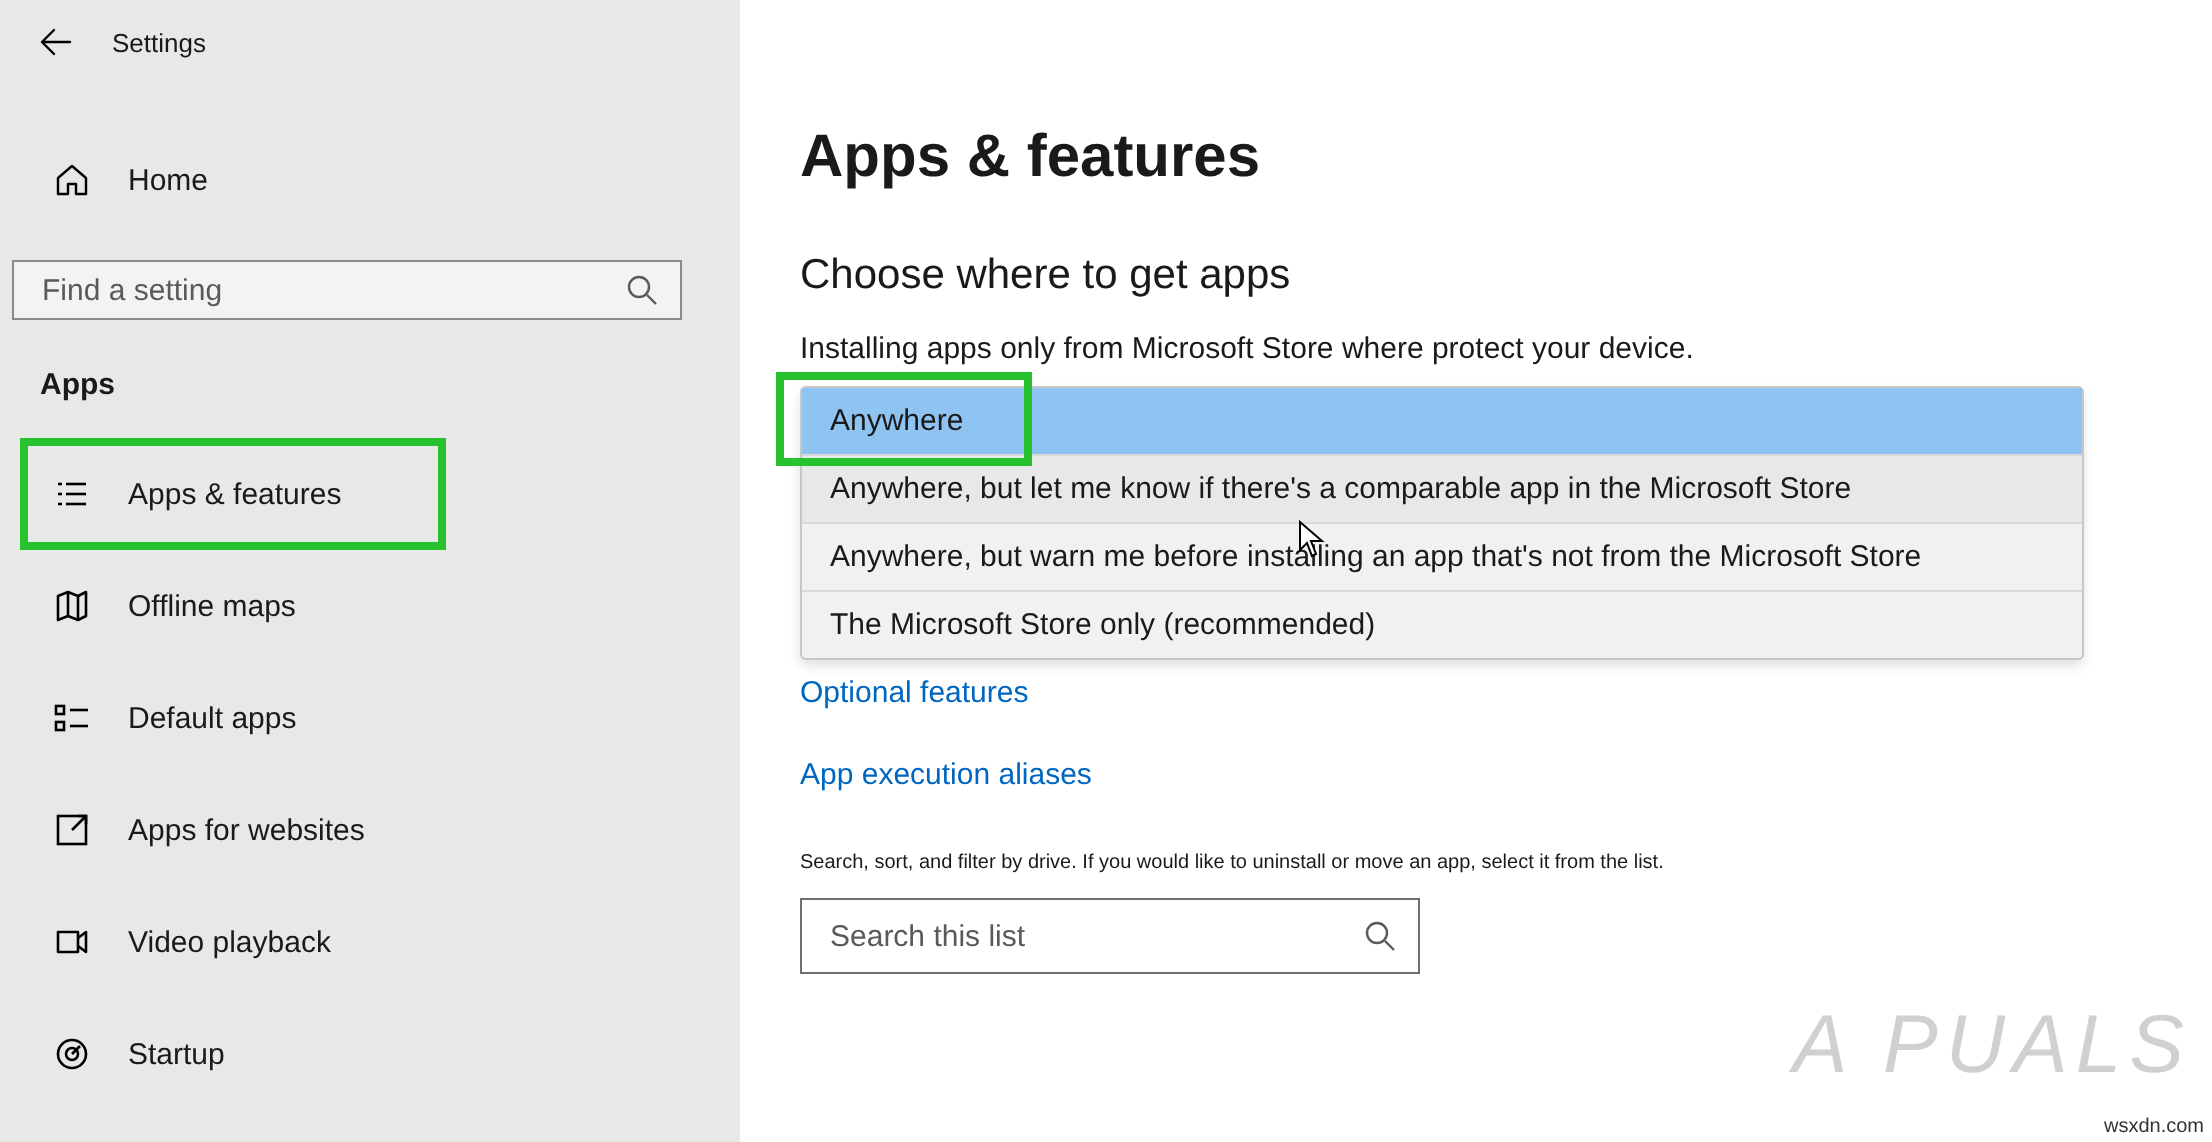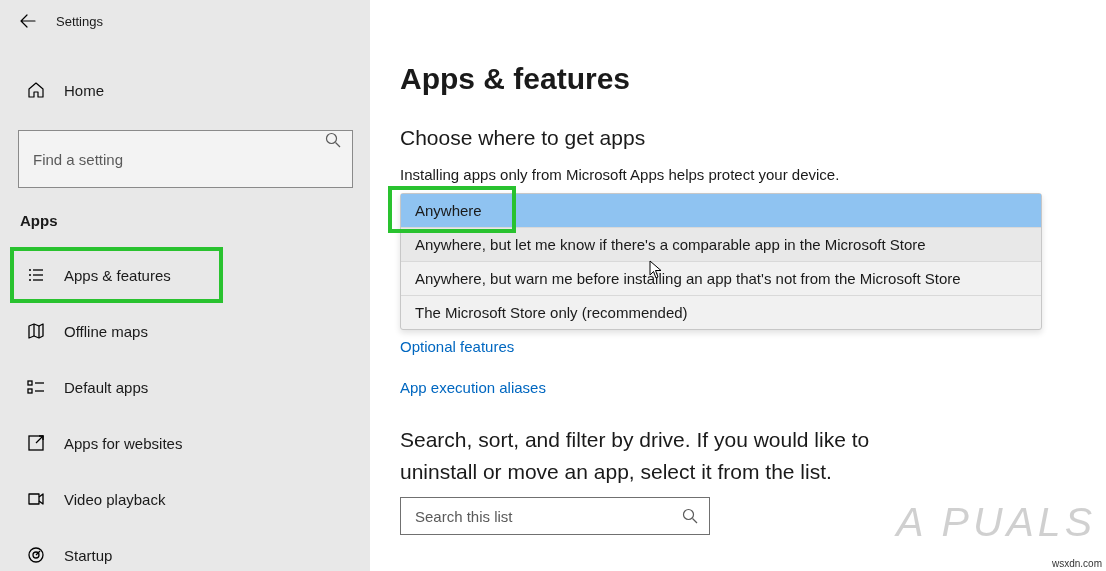--- a/index.html
+++ b/index.html
@@ -39,26 +39,27 @@
     display: flex;
     align-items: center;
     gap: 18px;
     padding: 0 0 0 26px;
     height: 48px;
     margin-top: 28px;
   }
   .home-row .icon, .nav-item .icon { width: 20px; height: 20px; display:inline-flex; align-items:center; justify-content:center;}
   .home-row span.label, .nav-item span.label { font-size: 15px; }
   .search-wrap {
-    margin: 16px 0 0 18px;
+    margin: 16px 0 0 6px;
     width: 335px;
-    height: 58px;
+    height: 30px;
     border: 1.5px solid #8a8a8a;
     background: #f3f3f3;
     display: flex;
+    align-items: center;
     padding: 0 10px 0 12px;
     box-sizing: border-box;
   }
   .search-wrap input {
     flex: 1;
     border: none;
     background: transparent;
     outline: none;
     font-size: 15px;
     font-family: inherit;
@@ -152,21 +153,21 @@
   .link-row {
     margin-top: 8px;
     font-size: 15px;
     color: #0067c0;
     cursor: pointer;
     width: fit-content;
   }
   .link-row + .link-row { margin-top: 24px; }
   .filter-desc {
     margin-top: 28px;
-    font-size: 21px;
+    font-size: 10px;
     width: 520px;
     line-height: 1.5;
   }
   .list-search {
     margin-top: 10px;
     width: 310px;
     height: 38px;
     border: 1px solid #707070;
     background: #fff;
     display: flex;
@@ -309,21 +310,21 @@
 
   </div>
 </div>
 
 <div class="content">
 
   <div class="page-title">Apps &amp; features</div>
 
   <div class="section-title">Choose where to get apps</div>
 
-  <div class="section-desc">Installing apps only from Microsoft Apps helps protect your device.</div>
+  <div class="section-desc">Installing apps only from Microsoft Store where protect your device.</div>
 
   <div class="dropdown-open">
     <div class="dd-highlight-border"></div>
     <div class="dd-item selected">Anywhere</div>
     <div class="dd-sep"></div>
     <div class="dd-item hover">Anywhere, but let me know if there's a comparable app in the Microsoft Store</div>
     <div class="dd-sep"></div>
     <div class="dd-item">Anywhere, but warn me before installing an app that's not from the Microsoft Store</div>
     <div class="dd-sep"></div>
     <div class="dd-item">The Microsoft Store only (recommended)</div>

